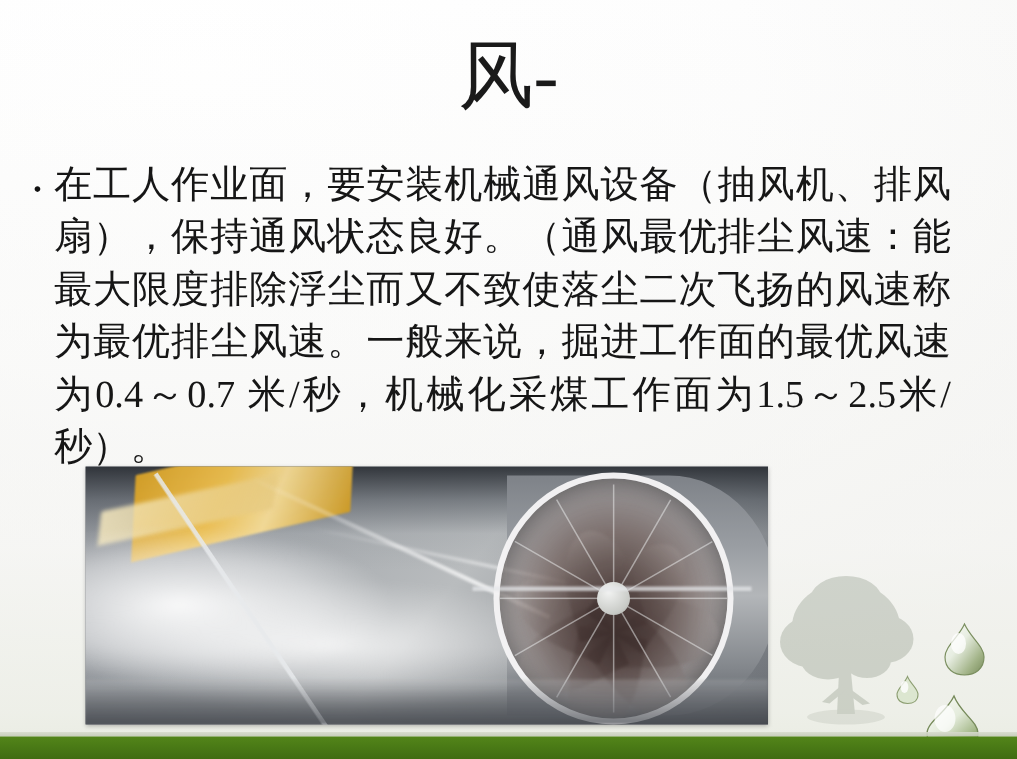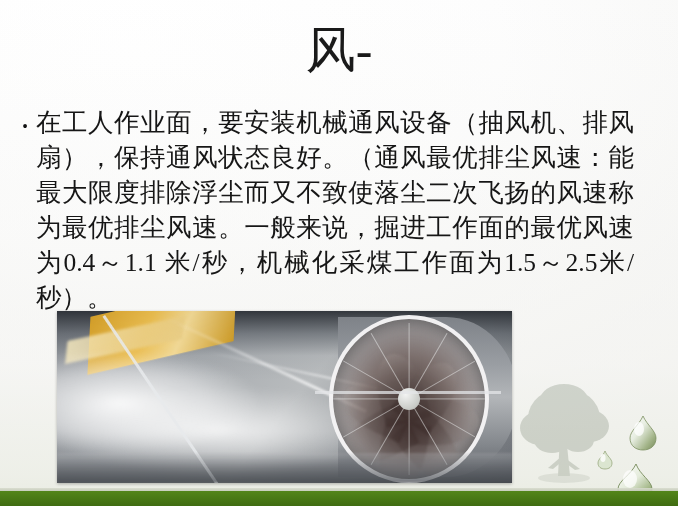--- a/index.html
+++ b/index.html
@@ -341,21 +341,21 @@
       </defs>
       <path d="M20 1 C24 12 36 18 36 26 C36 34 29 39 19 39 C9 39 2 34 2 26 C2 18 15 12 20 1 Z" fill="url(#dg3)" stroke="#768a5a" stroke-width="0.9"></path>
       <ellipse cx="14" cy="16" rx="7" ry="9" fill="#ffffff" opacity="0.70"></ellipse>
     </svg>
   </div>
 
   <div class="title">风-</div>
 
   <div class="body-block">
     <div class="bullet-dot">•</div>
-    <div class="body-text">在工人作业面，要安装机械通风设备（抽风机、排风扇），保持通风状态良好。（通风最优排尘风速：能最大限度排除浮尘而又不致使落尘二次飞扬的风速称为最优排尘风速。一般来说，掘进工作面的最优风速为0.4～1.1 米/秒，机械化采煤工作面为1.5～2.5米/秒）。</div>
+    <div class="body-text">在工人作业面，要安装机械通风设备（抽风机、排风扇），保持通风状态良好。（通风最优排尘风速：能最大限度排除浮尘而又不致使落尘二次飞扬的风速称为最优排尘风速。一般来说，掘进工作面的最优风速为0.4～0.7 米/秒，机械化采煤工作面为1.5～2.5米/秒）。</div>
   </div>
 
   <div class="photo-frame">
     <div class="photo">
       <div class="photo-skylight"></div>
       <div class="photo-skylight2"></div>
       <div class="fan-duct"></div>
       <div class="photo-mist"></div>
       <div class="photo-brace"></div>
       <div class="photo-jet"></div>

